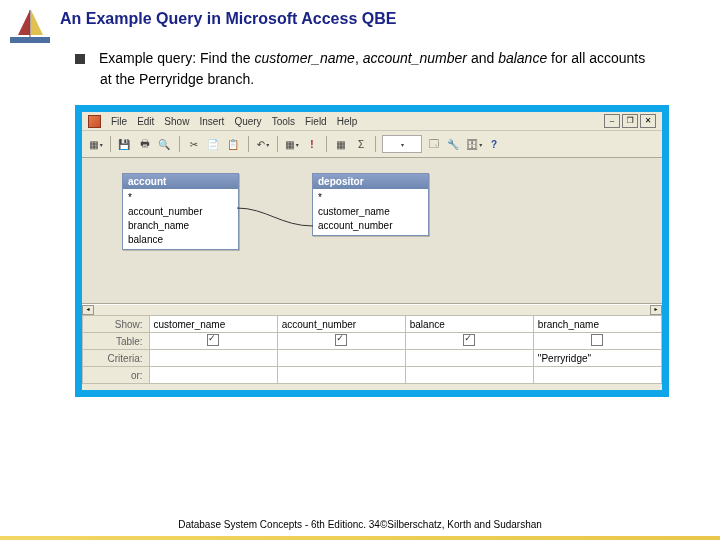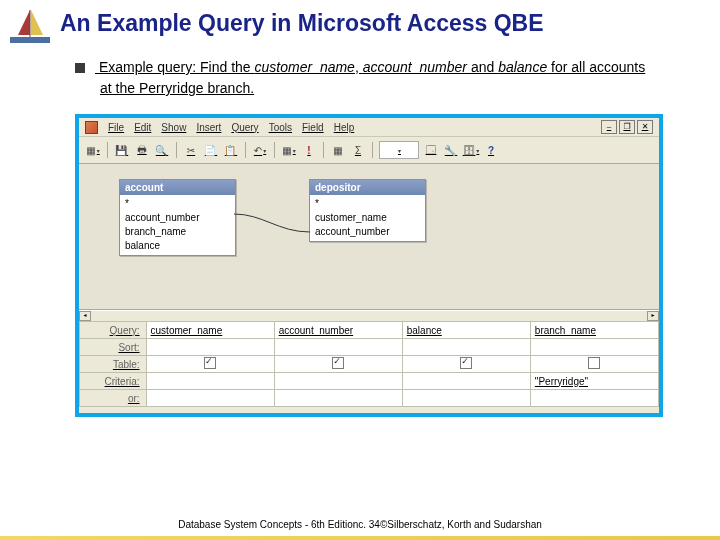--- a/index.html
+++ b/index.html
@@ -6,57 +6,56 @@
     margin: 0;
     padding: 0;
     width: 720px;
     height: 540px;
     background: #fff;
     font-family: Arial, sans-serif;
     position: relative;
     overflow: hidden;
   }
   .slide-title {
-    font-size: 23px;
+    font-size: 16px;
     font-weight: bold;
     color: #1a2387;
     padding: 10px 0 0 60px;
     position: relative;
   }
   .sail-icon {
     position: absolute;
     left: 10px;
     top: 5px;
     width: 40px;
     height: 40px;
   }
   .sail-icon svg { width: 100%; height: 100%; }
   .content {
     padding: 20px 72px 0 75px;
     font-size: 14px;
     color: #000;
-    text-decoration: underline;
   }
   .bullet-sq {
     display: inline-block;
     width: 10px;
     height: 10px;
     background: #3a3a3a;
     vertical-align: baseline;
     margin-right: 10px;
     margin-left: -25px;
     position: relative;
     top: 1px;
   }
   .bullet-text { display: inline; line-height: 1.5; }
   .bullet-text i { font-style: italic; }
   .access-window {
     margin: 15px auto 0;
     width: 580px;
-    border: 4px solid #0ea5e9;
+    border: 7px solid #0ea5e9;
     background: #ece9d8;
     font-family: Tahoma, sans-serif;
     font-size: 10px;
   }
   .menubar {
     display: flex;
     align-items: center;
     background: #ece9d8;
     padding: 2px 6px;
     gap: 10px;
@@ -301,32 +300,25 @@
 
     <div class="grid-scroll">
       <div class="arrow" style="left:0;">◂</div>
       <div class="arrow" style="right:0;">▸</div>
     </div>
 
     <div class="grid-area">
       <table class="qbe">
         <tbody>
             <tr>
-          <td class="rowhead">Query:</td>
+          <td class="rowhead">Show:</td>
           <td class="col">customer_name</td>
           <td class="col">account_number</td>
           <td class="col">balance</td>
           <td class="col">branch_name</td>
-        </tr>
-        <tr>
-          <td class="rowhead">Sort:</td>
-          <td class="col"></td>
-          <td class="col"></td>
-          <td class="col"></td>
-          <td class="col"></td>
         </tr>
         <tr>
           <td class="rowhead">Table:</td>
           <td class="col chk-cell"><span class="chk on"></span></td>
           <td class="col chk-cell"><span class="chk on"></span></td>
           <td class="col chk-cell"><span class="chk on"></span></td>
           <td class="col chk-cell"><span class="chk"></span></td>
         </tr>
         <tr>
           <td class="rowhead">Criteria:</td>

